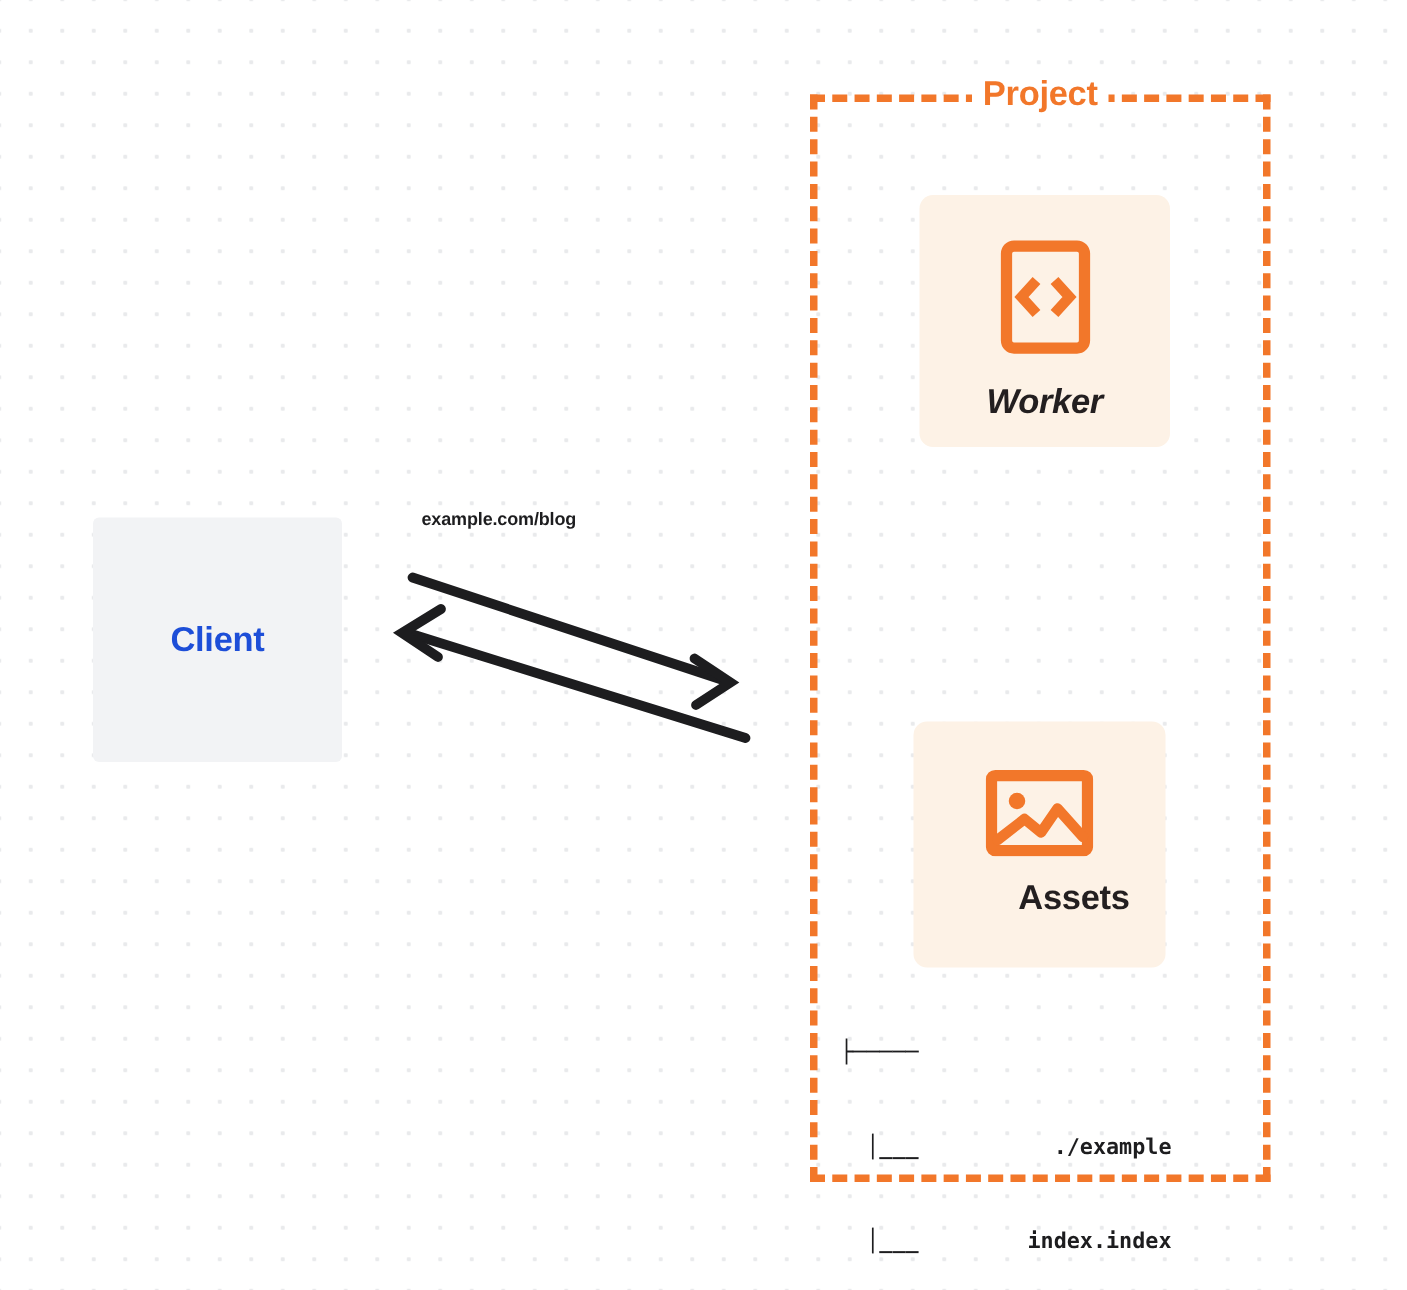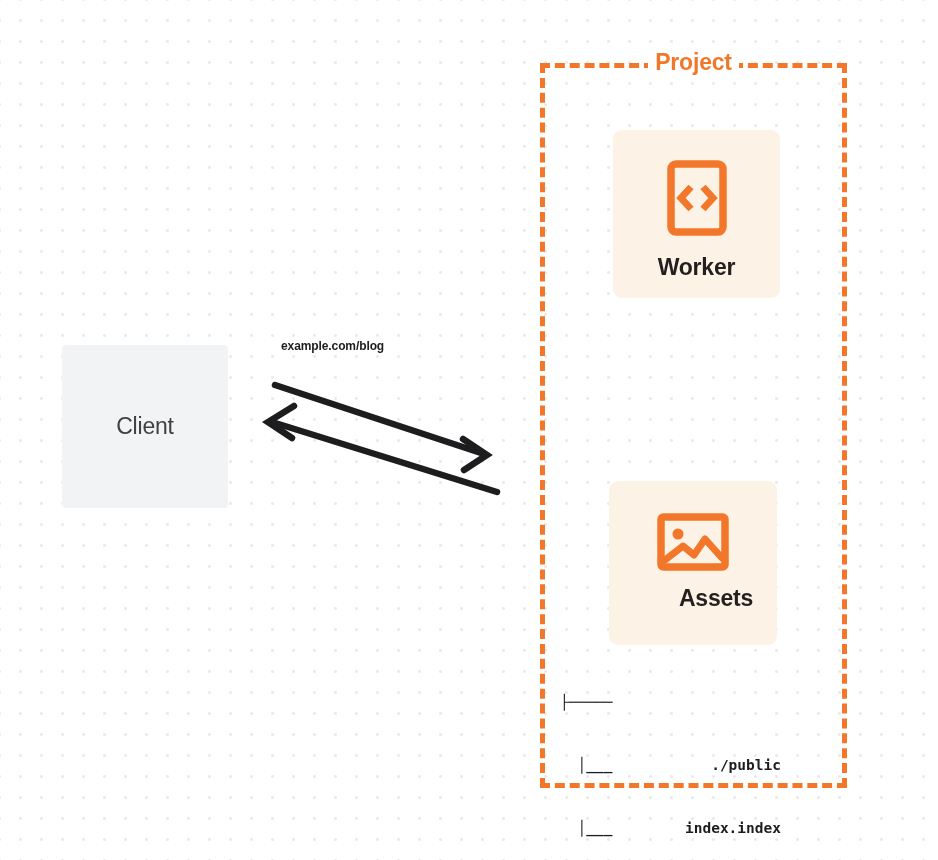--- a/index.html
+++ b/index.html
@@ -33,22 +33,22 @@
     width: 166px;
     height: 163px;
     background-color: #f2f3f5;
     border-radius: 4px;
     display: flex;
     align-items: center;
     justify-content: center;
   }
   .client-label {
     font-size: 23px;
-    font-weight: normal;
-    color: #404040;
+    font-weight: bold;
+    color: #1d4ed8;
     letter-spacing: -0.2px;
   }
 
   
   .arrows-svg {
     position: absolute;
     left: 250px;
     top: 370px;
     width: 260px;
     height: 140px;
@@ -104,20 +104,21 @@
     align-items: center;
   }
   .card-worker {
     left: 613px;
     top: 130px;
     width: 167px;
     height: 168px;
     justify-content: flex-start;
     padding-top: 30px;
     box-sizing: border-box;
+    font-style: italic;
   }
   .card-assets {
     left: 609px;
     top: 481px;
     width: 168px;
     height: 164px;
     justify-content: flex-start;
     padding-top: 32px;
     box-sizing: border-box;
   }
@@ -210,21 +211,21 @@
       <rect x="4" y="4" width="64" height="50" rx="2.5" ry="2.5" fill="none" stroke="#f2772a" stroke-width="7.5"></rect>
       <circle cx="21" cy="21" r="5.5" fill="#f2772a"></circle>
       <polyline points="8,47 26,33 37,42 48,26 65,45" fill="none" stroke="#f2772a" stroke-width="7" stroke-linecap="round" stroke-linejoin="round"></polyline>
     </svg>
     <span class="card-label">Assets</span>
   </div>
 
   <div class="file-tree">
     <div class="tree-row">
       <span class="tree-connector">├─────</span>
-      <span class="tree-name">./public</span>
+      <span class="tree-name">./example</span>
     </div>
     <div class="tree-row">
       <span class="tree-connector">  │___</span>
       <span class="tree-name">index.index</span>
     </div>
     <div class="tree-row">
       <span class="tree-connector">  │___</span>
       
     </div>
     

